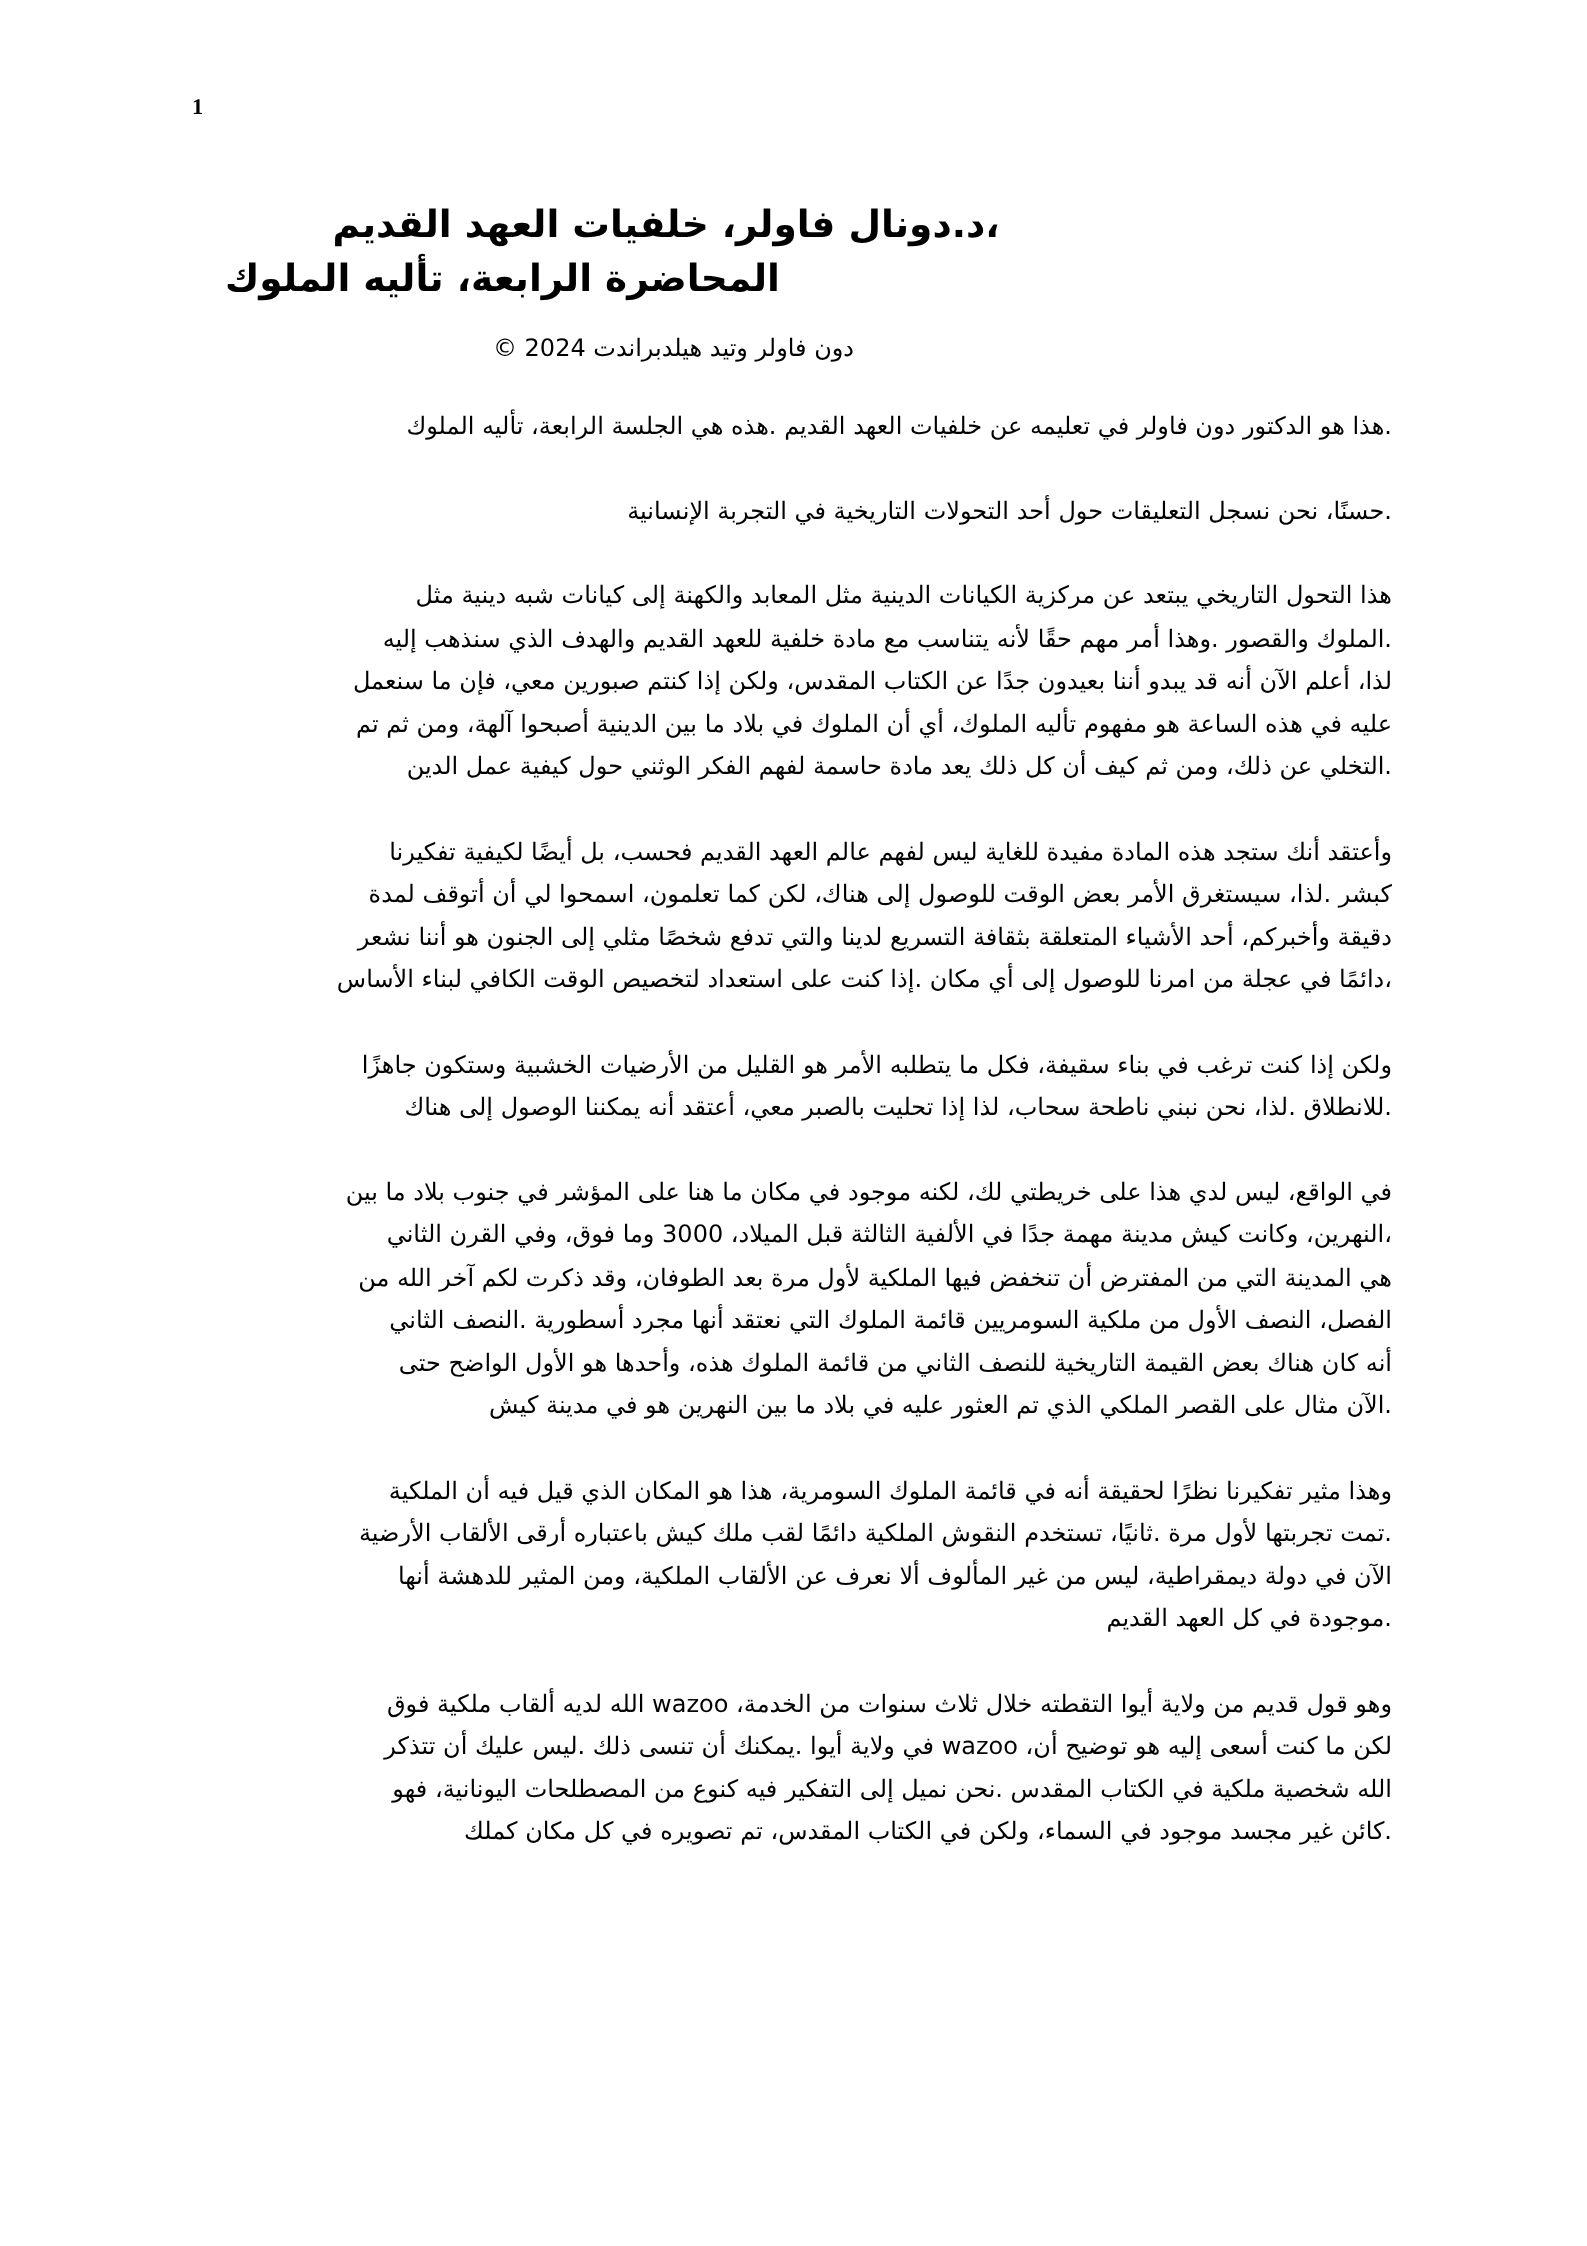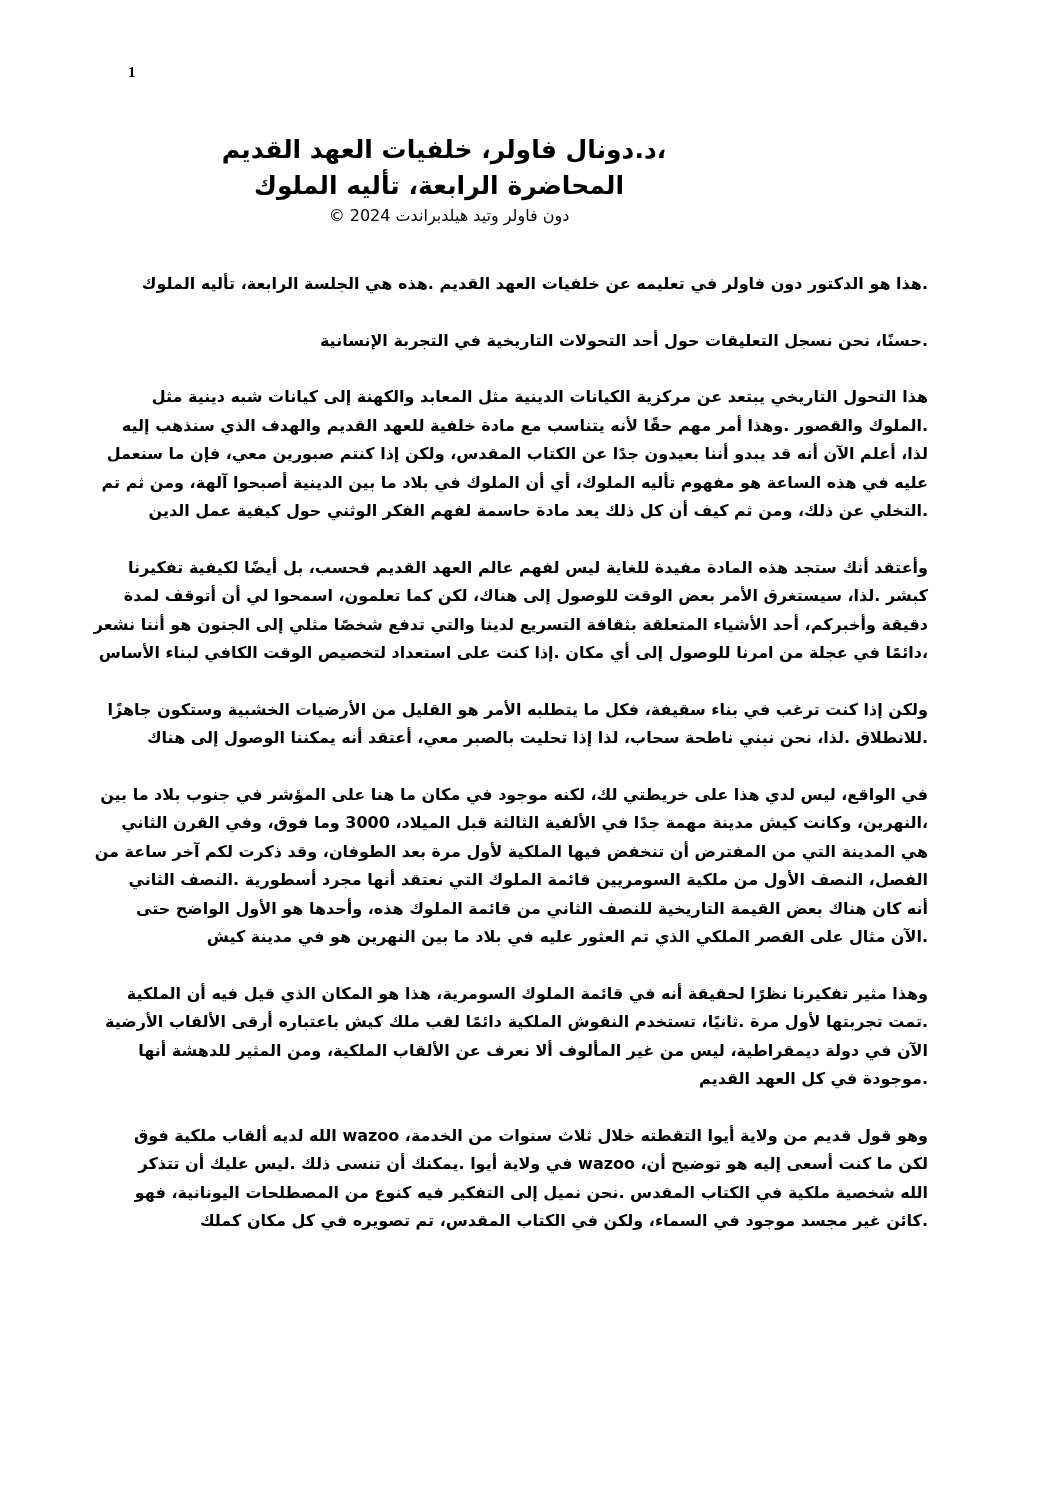--- a/index.html
+++ b/index.html
@@ -1,23 +1,23 @@
 <!DOCTYPE html>
 <html><head>
 <meta charset="utf-8">
 <style>
   html, body { margin: 0; padding: 0; background: #ffffff; }
   body { width: 1058px; height: 1497px; position: relative; overflow: hidden; color: #000; }
   .page-number { position: absolute; left: 128px; top: 64px; font-family: "Liberation Serif", serif; font-weight: bold; font-size: 15px; }
   .title-block { position: absolute; left: 150px; width: 578px; top: 132px; text-align: right; direction: rtl; }
-  .title { font-family: "DejaVu Sans", sans-serif; font-weight: bold; font-size: 25px; line-height: 36px; text-align: center; display: block; }
+  .title { font-family: "DejaVu Sans", sans-serif; font-weight: bold; font-size: 25px; line-height: 36px; text-align: left; display: block; }
   .title.line1 { text-align: center; margin-right: -10px; }
-  .subtitle { font-family: "DejaVu Sans", sans-serif; font-size: 16px; line-height: 24px; text-align: center; display: block; margin-top: 0px; padding-left: 20px; }
+  .subtitle { font-family: "DejaVu Sans", sans-serif; font-size: 16px; line-height: 24px; text-align: center; display: block; margin-top: 16px; padding-left: 20px; }
   .body-text { position: absolute; left: 150px; right: 130px; top: 270px; direction: rtl; }
-  .para { font-family: "DejaVu Sans", sans-serif; font-size: 16px; line-height: 28.5px; text-align: right; margin: 0 0 28px 0; font-weight: 700; }
+  .para { font-family: "DejaVu Sans", sans-serif; font-size: 16px; line-height: 28.5px; text-align: right; margin: 0 0 28px 0; font-weight: 400; }
   .para .ln { display: block; white-space: nowrap; }
 </style>
 </head>
 <body>
 
 <div class="page-number">1</div>
 
 <div class="title-block">
   <span class="title line1">،د.دونال فاولر، خلفيات العهد القديم</span>
   <span class="title">المحاضرة الرابعة، تأليه الملوك</span>
@@ -44,21 +44,21 @@
       <span class="ln">دقيقة وأخبركم، أحد الأشياء المتعلقة بثقافة التسريع لدينا والتي تدفع شخصًا مثلي إلى الجنون هو أننا نشعر</span>
       <span class="ln">،دائمًا في عجلة من امرنا للوصول إلى أي مكان .إذا كنت على استعداد لتخصيص الوقت الكافي لبناء الأساس</span>
     </p>
     <p class="para">
       <span class="ln">ولكن إذا كنت ترغب في بناء سقيفة، فكل ما يتطلبه الأمر هو القليل من الأرضيات الخشبية وستكون جاهزًا</span>
       <span class="ln">.للانطلاق .لذا، نحن نبني ناطحة سحاب، لذا إذا تحليت بالصبر معي، أعتقد أنه يمكننا الوصول إلى هناك</span>
     </p>
     <p class="para">
       <span class="ln">في الواقع، ليس لدي هذا على خريطتي لك، لكنه موجود في مكان ما هنا على المؤشر في جنوب بلاد ما بين</span>
       <span class="ln">،النهرين، وكانت كيش مدينة مهمة جدًا في الألفية الثالثة قبل الميلاد، 3000 وما فوق، وفي القرن الثاني</span>
-      <span class="ln">هي المدينة التي من المفترض أن تنخفض فيها الملكية لأول مرة بعد الطوفان، وقد ذكرت لكم آخر ساعة من</span>
+      <span class="ln">هي المدينة التي من المفترض أن تنخفض فيها الملكية لأول مرة بعد الطوفان، وقد ذكرت لكم آخر الله من</span>
       <span class="ln">الفصل، النصف الأول من ملكية السومريين قائمة الملوك التي نعتقد أنها مجرد أسطورية .النصف الثاني</span>
       <span class="ln">أنه كان هناك بعض القيمة التاريخية للنصف الثاني من قائمة الملوك هذه، وأحدها هو الأول الواضح حتى</span>
       <span class="ln">.الآن مثال على القصر الملكي الذي تم العثور عليه في بلاد ما بين النهرين هو في مدينة كيش</span>
     </p>
     <p class="para">
       <span class="ln">وهذا مثير تفكيرنا نظرًا لحقيقة أنه في قائمة الملوك السومرية، هذا هو المكان الذي قيل فيه أن الملكية</span>
       <span class="ln">.تمت تجربتها لأول مرة .ثانيًا، تستخدم النقوش الملكية دائمًا لقب ملك كيش باعتباره أرقى الألقاب الأرضية</span>
       <span class="ln">الآن في دولة ديمقراطية، ليس من غير المألوف ألا نعرف عن الألقاب الملكية، ومن المثير للدهشة أنها</span>
       <span class="ln">.موجودة في كل العهد القديم</span>
     </p>

